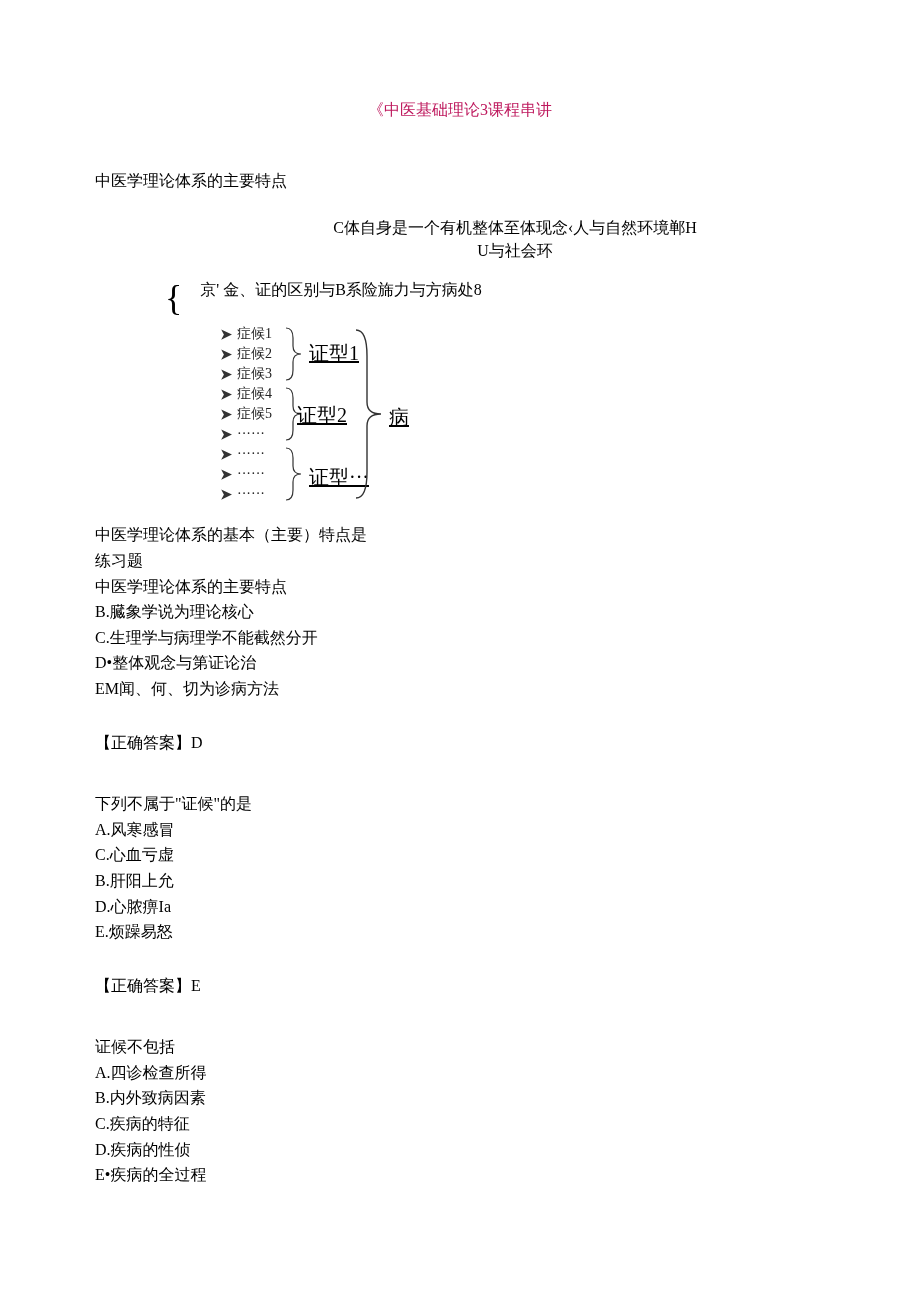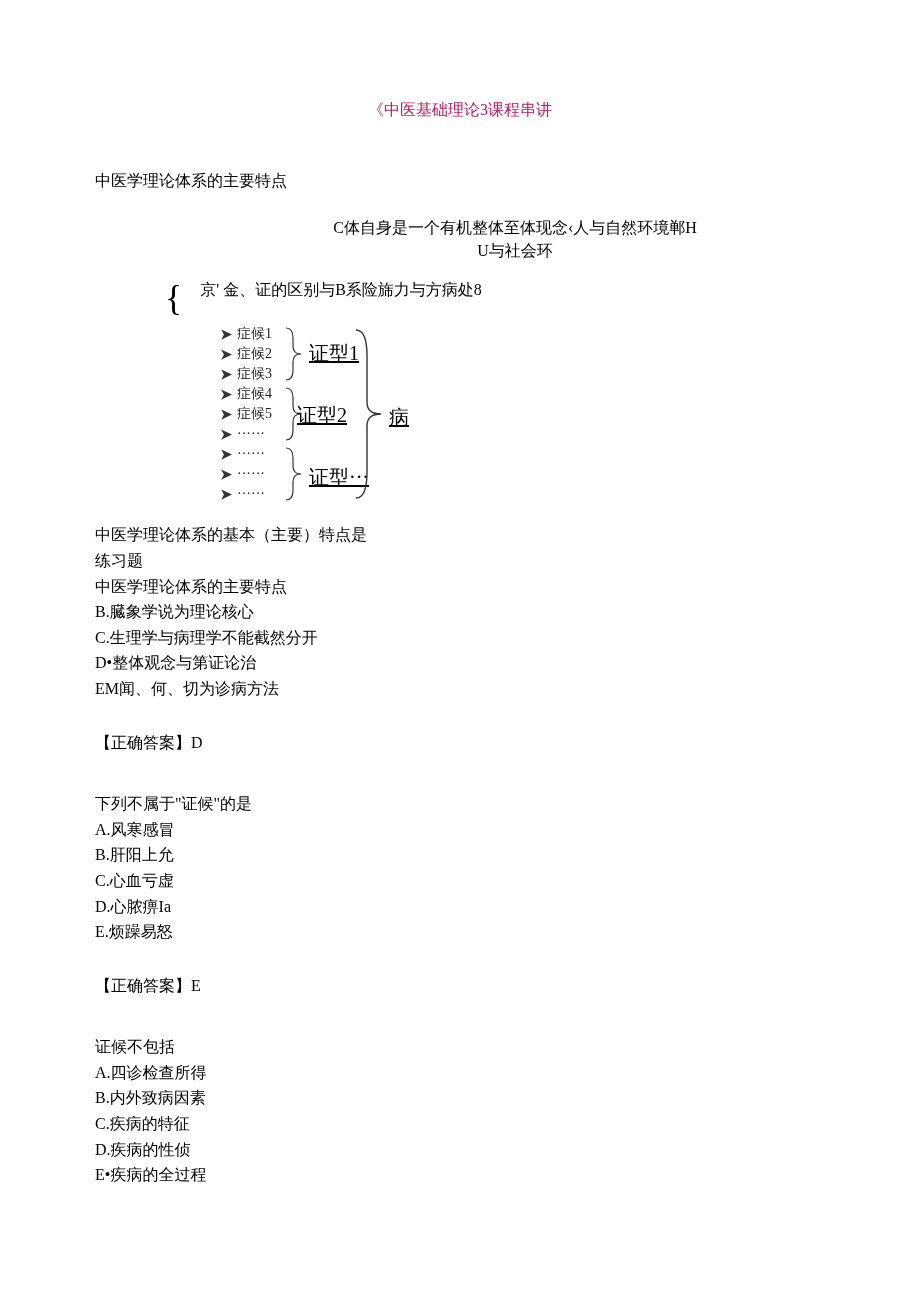--- a/index.html
+++ b/index.html
@@ -169,22 +169,22 @@
     <p class="body-line">练习题</p>
     <p class="body-line">中医学理论体系的主要特点</p>
     <p class="body-line">B.臓象学说为理论核心</p>
     <p class="body-line">C.生理学与病理学不能截然分开</p>
     <p class="body-line">D•整体观念与第证论治</p>
     <p class="body-line">EM闻、何、切为诊病方法</p>
     <p class="body-line answer">【正确答案】D</p>
 
     <p class="body-line">下列不属于"证候"的是</p>
     <p class="body-line">A.风寒感冒</p>
+    <p class="body-line">C.心血亏虚</p>
     <p class="body-line">B.肝阳上允</p>
-    <p class="body-line">C.心血亏虚</p>
     <p class="body-line">D.心脓痹Ia</p>
     <p class="body-line">E.烦躁易怒</p>
     <p class="body-line answer">【正确答案】E</p>
 
     <p class="body-line">证候不包括</p>
     <p class="body-line">A.四诊检查所得</p>
     <p class="body-line">B.内外致病因素</p>
     <p class="body-line">C.疾病的特征</p>
     <p class="body-line">D.疾病的性侦</p>
     <p class="body-line">E•疾病的全过程</p>

